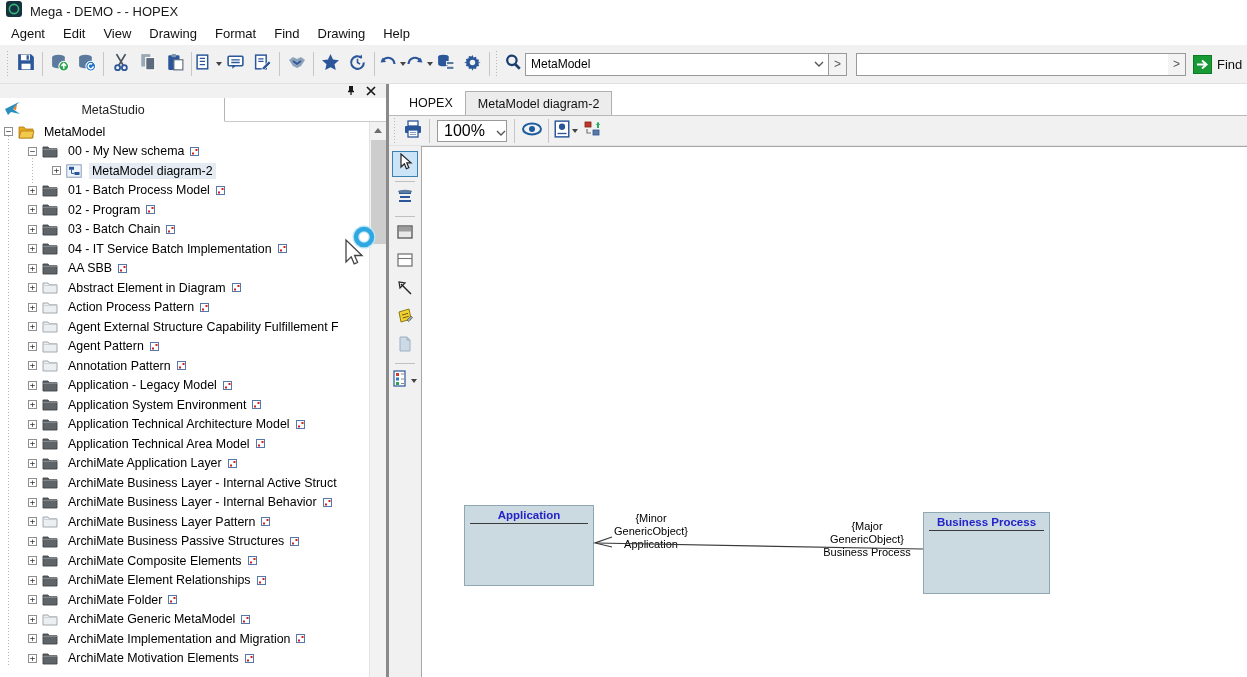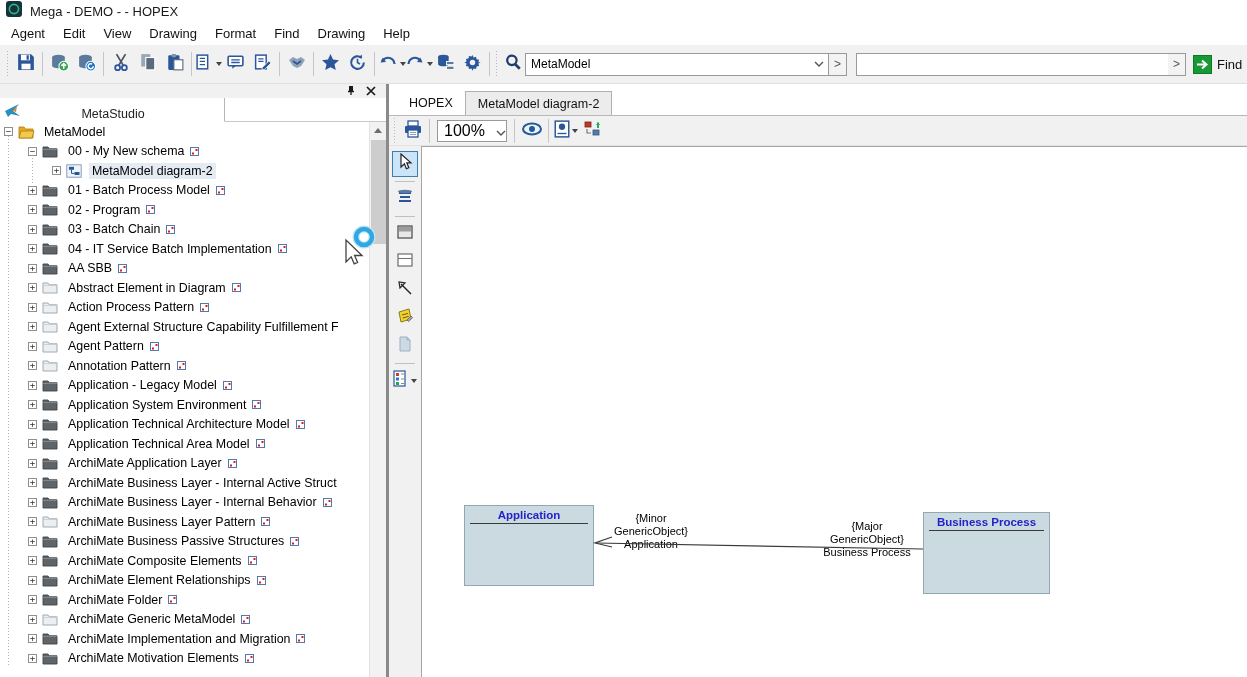--- a/index.html
+++ b/index.html
@@ -32,21 +32,21 @@
 
   
   .content { display:flex; height:593px; }
   .sidebar { width:386px; position:relative; background:#fff; flex:none; }
   .splitter { width:3px; background:#8a8a8a; flex:none; }
   .main { flex:1; position:relative; background:#fff; overflow:hidden; }
 
   
   .panel-head { height:14px; background:#f1f1f1; display:flex; justify-content:flex-end; align-items:center; gap:10px; padding-right:10px; }
   .panel-tabs { height:24px; display:flex; border-bottom:1px solid #c9c9c9; }
-  .side-tab { width:225px; background:#fff; border-right:1px solid #b5b5b5; display:flex; align-items:flex-end; font-size:12.5px; color:#222; position:relative; border-bottom:1px solid #fff; margin-bottom:-1px; }
+  .side-tab { width:225px; background:#fff; border-right:1px solid #b5b5b5; display:flex; align-items:center; font-size:12.5px; color:#222; position:relative; border-bottom:1px solid #fff; margin-bottom:-1px; }
   .side-tab .tab-ic { margin-left:4px; }
   .side-tab .tab-lb { flex:1; text-align:center; margin-right:20px; }
 
   
   .tree { position:absolute; top:38px; bottom:0; left:0; right:17px; overflow:hidden; background:#fff; }
   .guide-v { position:absolute; width:1px; background-image:repeating-linear-gradient(to bottom,#b5b5b5 0 1px,transparent 1px 3px); }
   .trow { height:19.5px; display:flex; align-items:center; white-space:nowrap; overflow:hidden; position:relative; }
   .exp { width:9px; height:9px; border:1px solid #8f8f8f; background:#fff; font-size:9px; line-height:7px; text-align:center; color:#333; flex:none; margin-right:5px; font-family:"DejaVu Sans Mono",monospace; }
   .ticon { width:17px; height:15px; flex:none; margin-right:6px; display:flex; align-items:center; }
   .tlabel { font-size:12.4px; color:#000; padding:1px 3px; }

